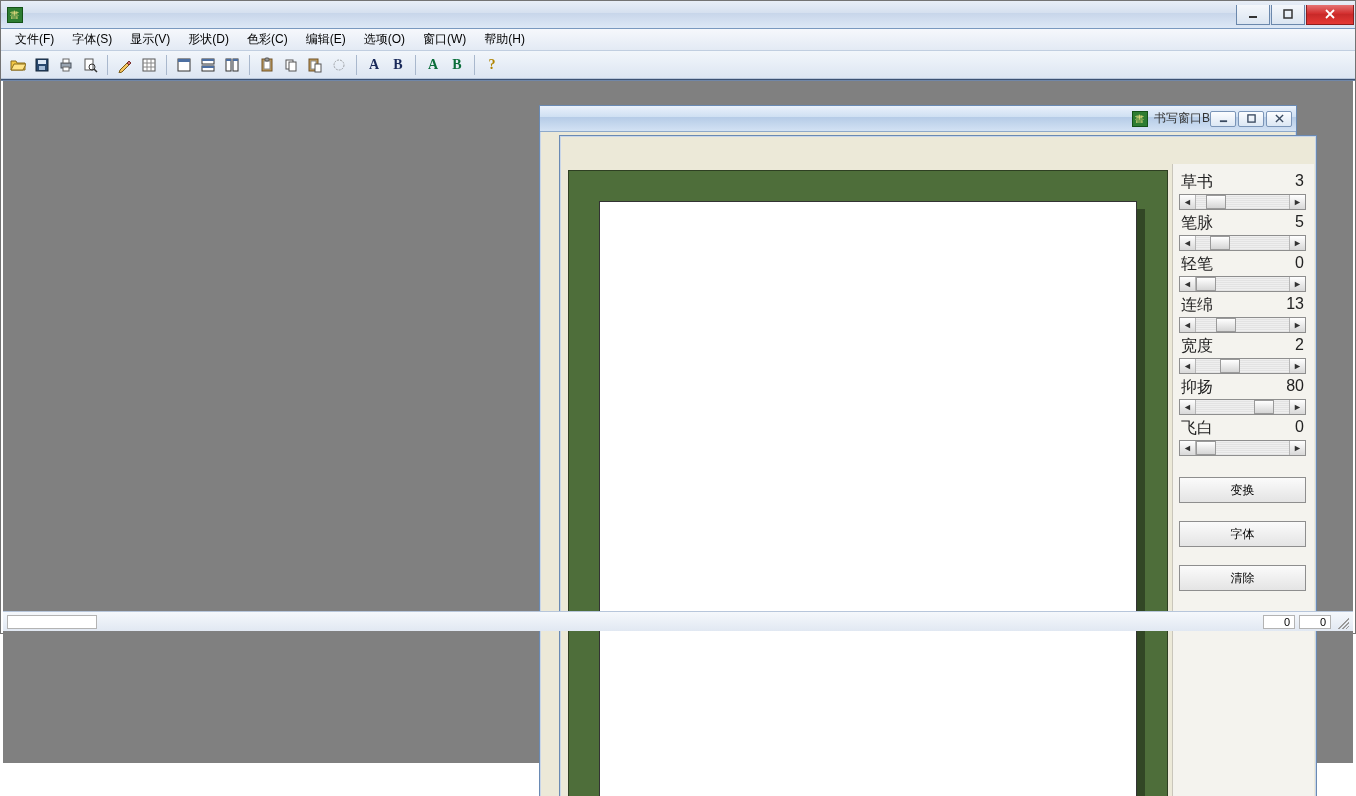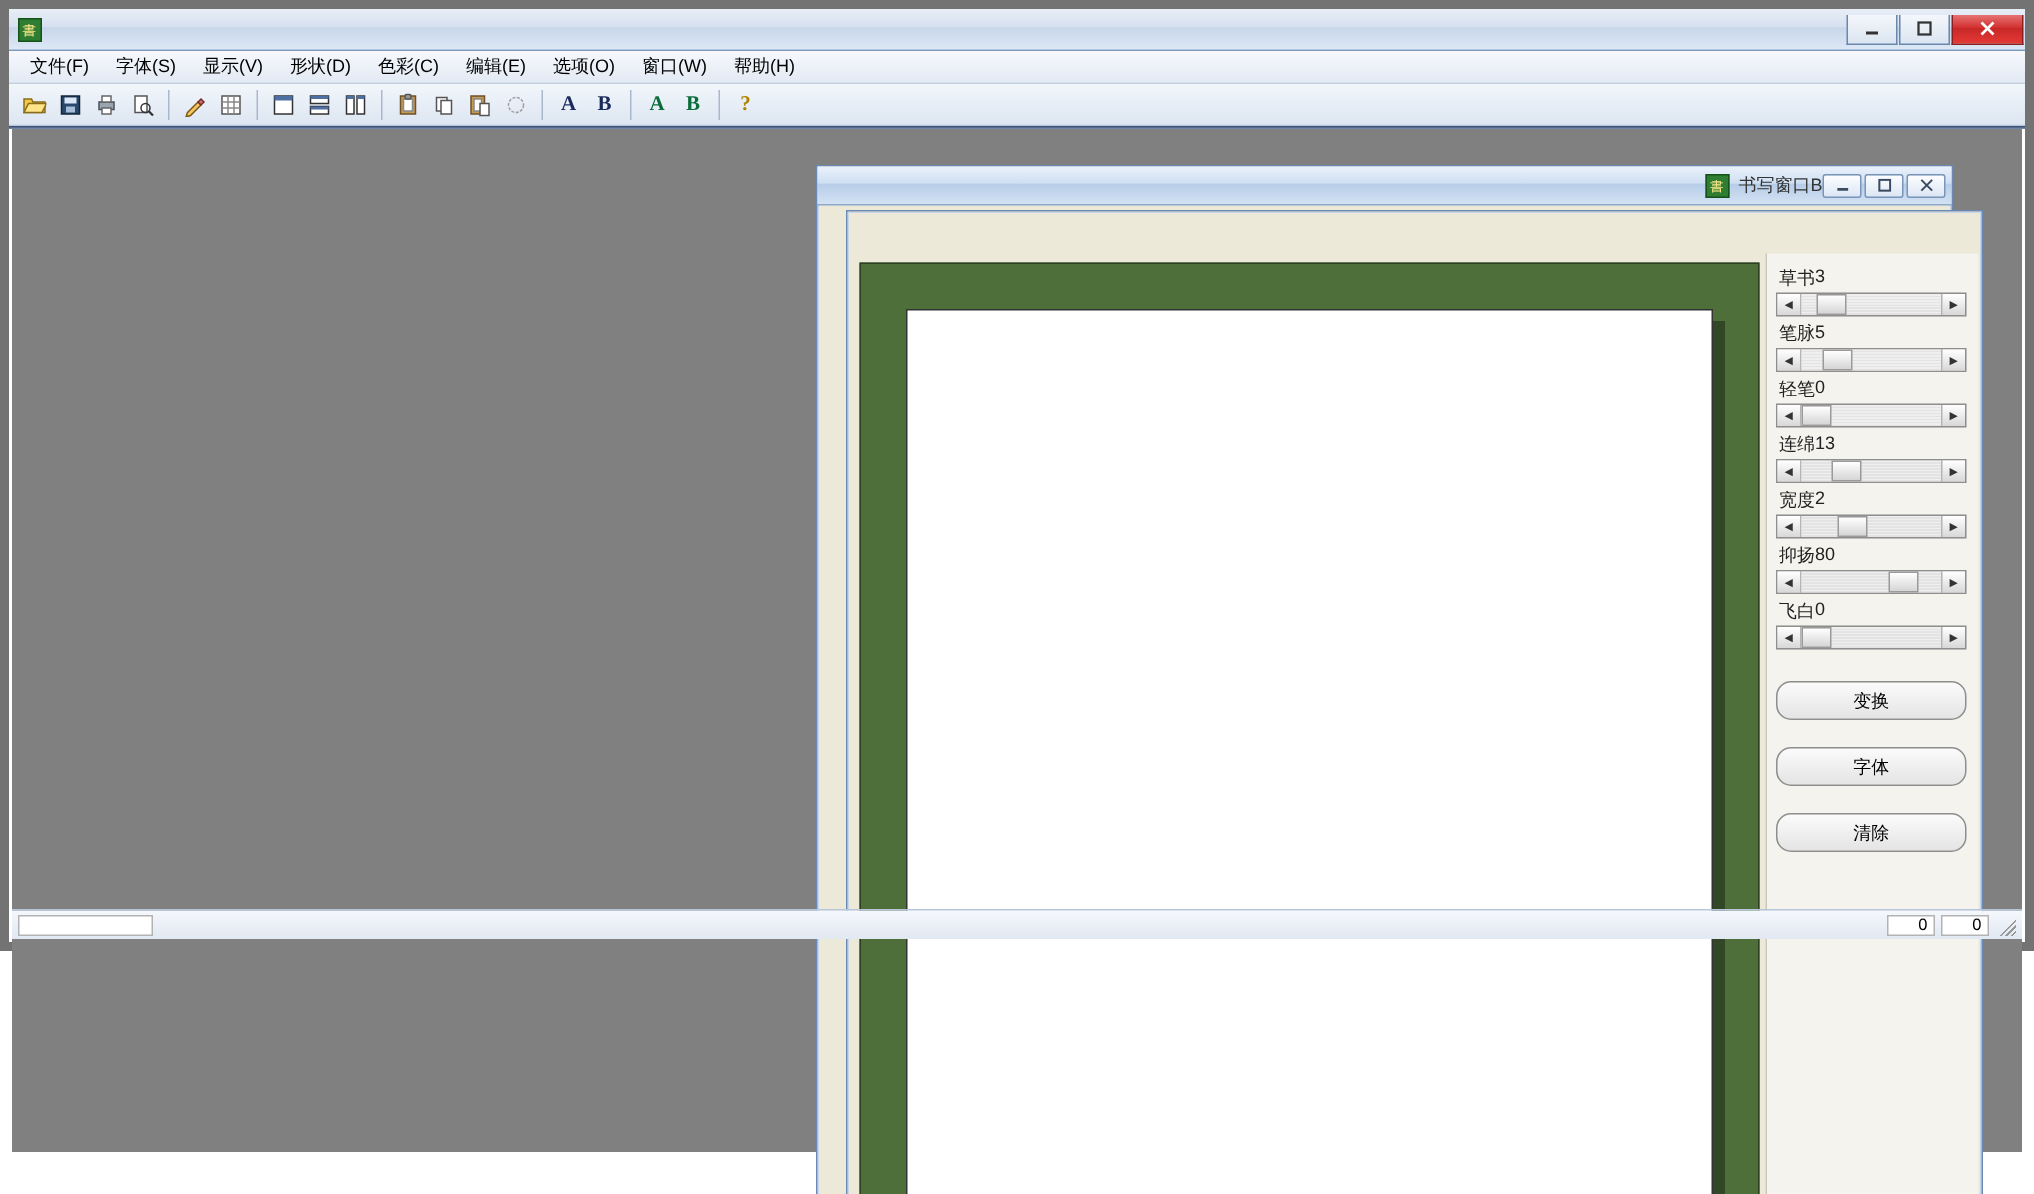--- a/index.html
+++ b/index.html
@@ -9,21 +9,21 @@
     font-family: "Microsoft YaHei", "SimSun", Tahoma, sans-serif;
     font-size: 12px;
     background: #fff;
     overflow: hidden;
     user-select: none;
   }
 
   
   .app-window {
     position: absolute; left: 0; top: 0; width: 1356px; height: 634px;
-    border: 6px solid #737373;
+    border: 1px solid #737373;
     background: #fff;
   }
   .titlebar {
     height: 28px;
     background: linear-gradient(#e8eef7, #d5e0ef 45%, #c8d6ea 46%, #dde8f6);
     display: flex; align-items: center; justify-content: space-between;
     padding-left: 6px;
     border-bottom: 1px solid #7a99bf;
   }
   .titlebar-left { display: flex; align-items: center; gap: 6px; }
@@ -167,22 +167,22 @@
   .side-panel {
     width: 142px;
     padding: 8px 8px 8px 6px;
     display: flex; flex-direction: column;
     gap: 6px;
     background: #f4f3ee;
     border-left: 1px solid #c9c6bb;
   }
   .slider-block { margin-bottom: 3px; }
   .slider-label-row {
-    display:flex; 
-    font-size: 12px; color: #222;
+    display:flex; justify-content:space-between;
+    font-size: 16px; color: #222;
     padding: 0 2px 1px 2px;
   }
   .hscroll {
     height: 16px;
     display:flex;
     border: 1px solid #8e8e8e;
     background: #e8e8e8;
   }
   .hscroll .arrow {
     width: 16px; height: 100%;
@@ -203,21 +203,21 @@
     background: linear-gradient(#fff,#d5d5d5);
     border: 1px solid #9a9a9a;
     box-sizing: border-box;
   }
 
   .panel-btn {
     height: 26px;
     margin-top: 12px;
     background: linear-gradient(#fbfbfb,#e4e4e4);
     border: 1px solid #8e8e8e;
-    border-radius: 10px;
+    border-radius: 0;
     display:flex; align-items:center; justify-content:center;
     font-size: 12px;
   }
   .panel-btn:first-of-type { margin-top: 24px; }
 
   
   .statusbar {
     position:absolute; left:2px; right:2px; bottom:2px; height:20px;
     background: linear-gradient(#f5f8fc,#e1e8f2);
     border-top: 1px solid #b7c6db;

